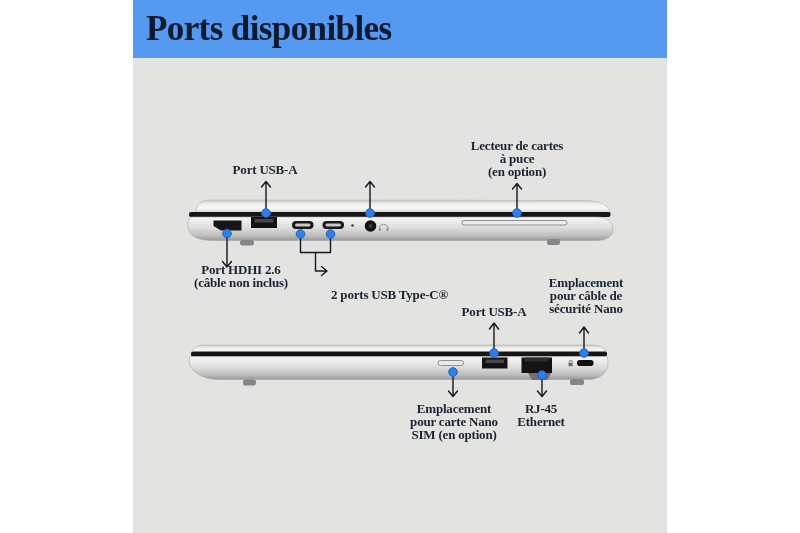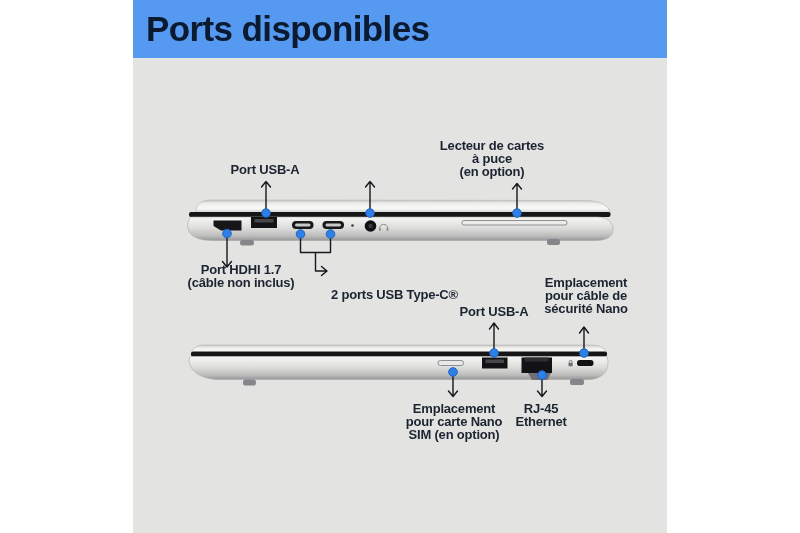--- a/index.html
+++ b/index.html
@@ -2,21 +2,21 @@
 <html style="--page-bg: #ffffff; --banner-bg: #5599f0; --title-color: #0b1a30; --panel-bg: #e3e3e1; --label-color: #1b2430; --line-color: #15181c; --marker-fill: #2e7fe8; --marker-stroke: #1f62c2;"><head>
 <meta charset="utf-8">
 <style>
   html,body{margin:0;padding:0;}
   body{
     width:800px;height:533px;
     background:var(--page-bg,#ffffff);
     font-family:"Liberation Sans","DejaVu Sans",sans-serif;
     overflow:hidden;
   }
-  .stage{position:relative;width:800px;height:377px;background:var(--page-bg,#ffffff);}
+  .stage{position:relative;width:800px;height:377px;background:var(--page-bg,#ffffff);font-family:Liberation Serif, serif;}
   .banner{
     position:absolute;left:133px;top:0;width:534px;height:58px;
     background:var(--banner-bg,#5599f0);
   }
   .banner-title{
     position:absolute;left:13px;top:5px;
     font-size:35px;line-height:48px;font-weight:600;
     letter-spacing:-0.6px;
     color:var(--title-color,#0b1a30);
     white-space:nowrap;
@@ -127,24 +127,24 @@
       <path class="cline" d="M542,379.5 L542,396 M537.5,391 L542,396.5 L546.5,391"></path>
 
       <circle class="dot" cx="494" cy="353" r="4.3"></circle>
       <circle class="dot" cx="584" cy="353" r="4.3"></circle>
       <circle class="dot" cx="453" cy="372" r="4.3"></circle>
       <circle class="dot" cx="542" cy="375" r="4.3"></circle>
     </g>
   </svg>
 
   <div class="callout" style="left:265px;top:164px;">Port USB-A</div>
-  <div class="callout" style="left:492px;top:140px;">Lecteur de cartes
+  <div class="callout" style="left:517px;top:140px;">Lecteur de cartes
 à puce
 (en option)</div>
-  <div class="callout" style="left:241px;top:264px;">Port HDHI 1.7
+  <div class="callout" style="left:241px;top:264px;">Port HDHI 2.6
 (câble non inclus)</div>
   <div class="callout left-align" style="left:331px;top:264.5px;">2 ports USB Type-C®</div>
 
   <div class="callout" style="left:494px;top:306px;">Port USB-A</div>
   <div class="callout" style="left:586px;top:277px;">Emplacement
 pour câble de
 sécurité Nano</div>
   <div class="callout" style="left:454px;top:403px;">Emplacement
 pour carte Nano
 SIM (en option)</div>

